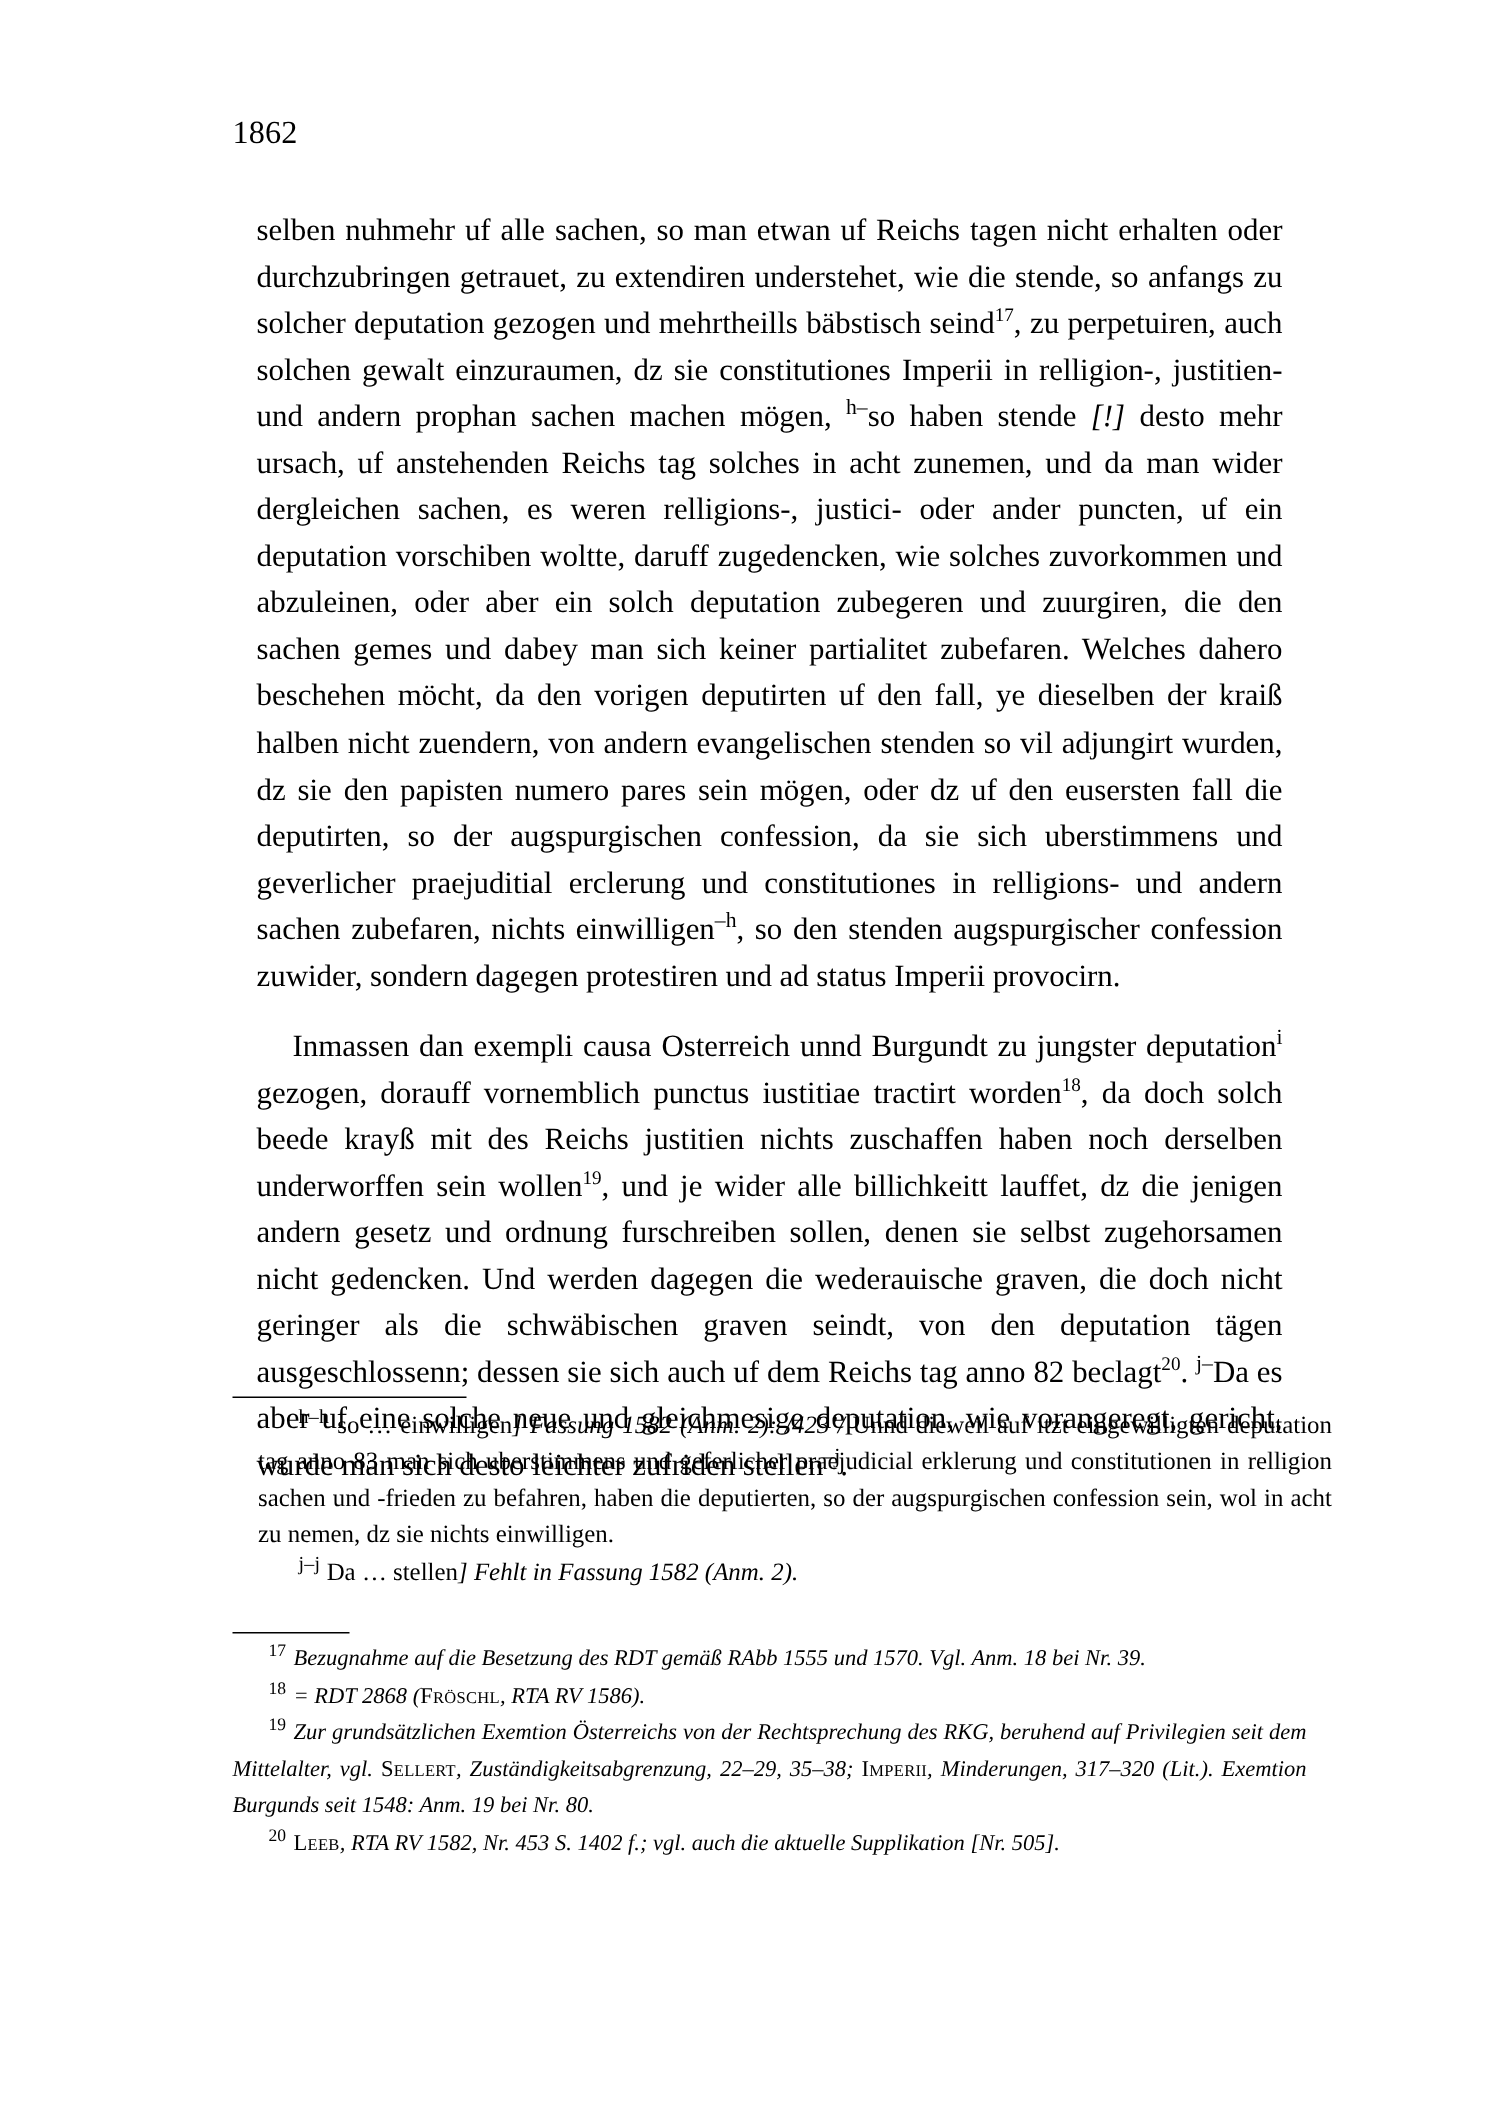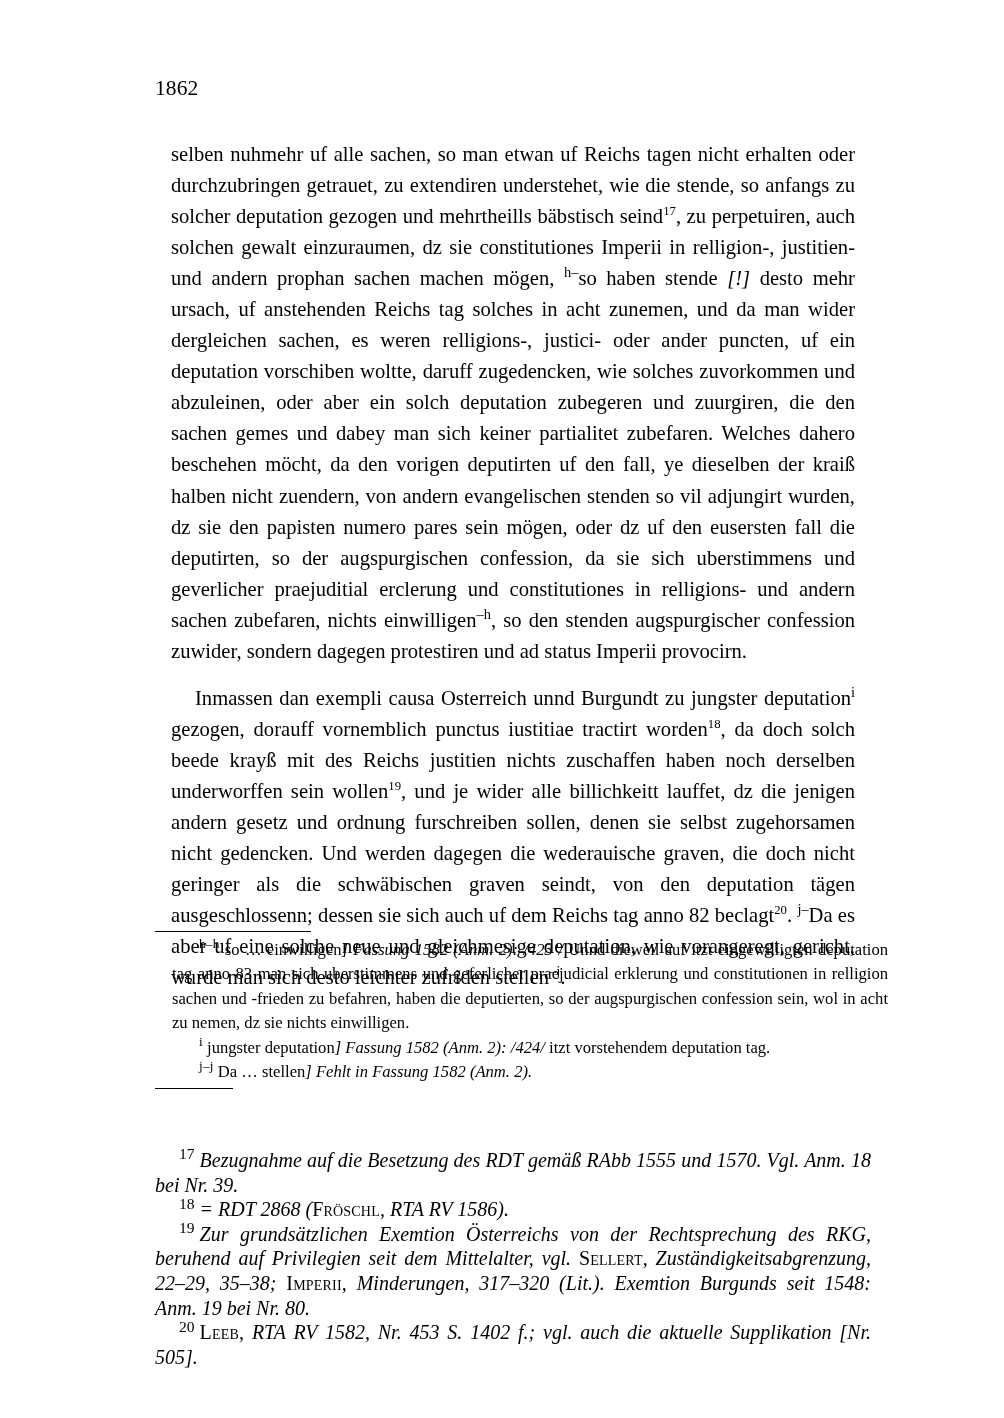--- a/index.html
+++ b/index.html
@@ -103,24 +103,24 @@
   .apparatus .sig {
     font-size: 0.80em;
     vertical-align: super;
     line-height: 0;
     letter-spacing: 0.2px;
   }
 
   
   .footnotes {
     position: absolute;
-    top: 1148px;
+    top: 1094px;
     left: 155px;
     width: 716px;
-    font-size: 20px;
+    font-size: 15px;
     line-height: 24.6px;
   }
   .footnotes p {
     margin: 0;
     text-align: justify;
     text-align-last: left;
     text-indent: 24px;
     font-style: italic;
   }
   .footnotes .fn-num {
@@ -153,21 +153,20 @@
     <p class="para indent"><span>Inmassen dan exempli causa Osterreich unnd Burgundt zu jungster deputation</span><span class="sigil">i</span><span> gezogen, dorauff vornemblich punctus iustitiae tractirt worden</span><sup>18</sup><span>, da doch solch beede krayß mit des Reichs justitien nichts zuschaffen haben noch derselben underworffen sein wollen</span><sup>19</sup><span>, und je wider alle billichkeitt lauffet, dz die jenigen andern gesetz und ordnung furschreiben sollen, denen sie selbst zugehorsamen nicht gedencken. Und werden dagegen die wederauische graven, die doch nicht geringer als die schwäbischen graven seindt, von den deputation tägen ausgeschlossenn; dessen sie sich auch uf dem Reichs tag anno 82 beclagt</span><sup>20</sup><span>. </span><span class="sigil">j–</span><span>Da es aber uf eine solche neue und gleichmesige deputation, wie vorangeregt, gericht, wurde man sich desto leichter zufriden stellen</span><span class="sigil">–j</span><span>.</span></p>
 
 
   </div>
 
   <div class="rule rule-var"></div>
 
   <div class="apparatus">
     <p><span class="sig">h–h</span><span> so … einwilligen</span><span class="ital">]</span><span class="ital"> Fassung 1582 (Anm. 2): </span><span class="ital">/423’/</span><span> Unnd dieweil auf itzt eingewilligten deputation tag anno 83 man sich uberstimmens und geferlicher praejudicial erklerung und constitutionen in relligion sachen und -frieden zu befahren, haben die deputierten, so der augspurgischen confession sein, wol in acht zu nemen, dz sie nichts einwilligen.</span></p>
 
-    <p><span class="sig">i</span><span> jungster deputation</span><span class="ital">]</span><span class="ital"> Fassung 1582 (Anm. 2): </span><span class="ital">/424/</span><span> itzt vorstehendem deputation tag.</span></p>
 
     <p><span class="sig">j–j</span><span> Da … stellen</span><span class="ital">]</span><span class="ital"> Fehlt in Fassung 1582 (Anm. 2).</span></p>
   </div>
 
   <div class="rule rule-note"></div>
 
   <div class="footnotes">
     <p><span class="fn-num roman">17</span><span>Bezugnahme auf die Besetzung des RDT gemäß RAbb 1555 und 1570. Vgl. Anm. 18 bei Nr. 39.</span></p>
 
     <p><span class="fn-num roman">18</span><span>= RDT 2868 (</span><span class="sc">Fröschl</span><span>, RTA RV 1586).</span></p>

